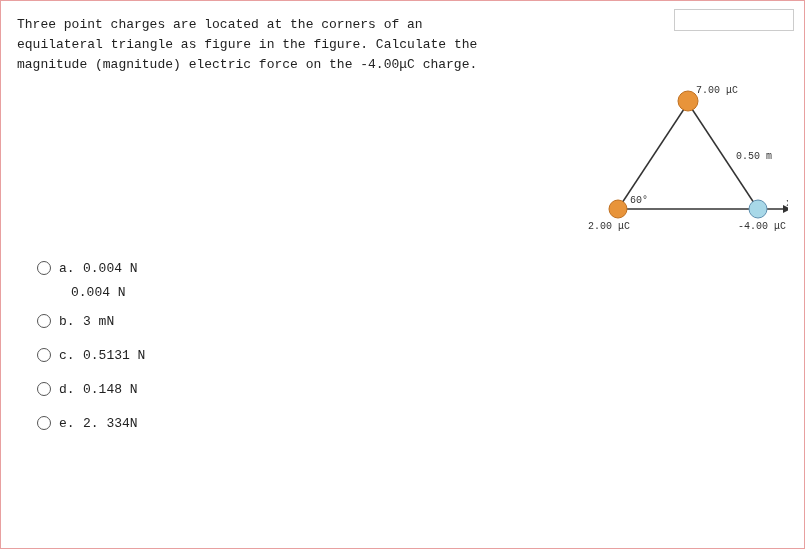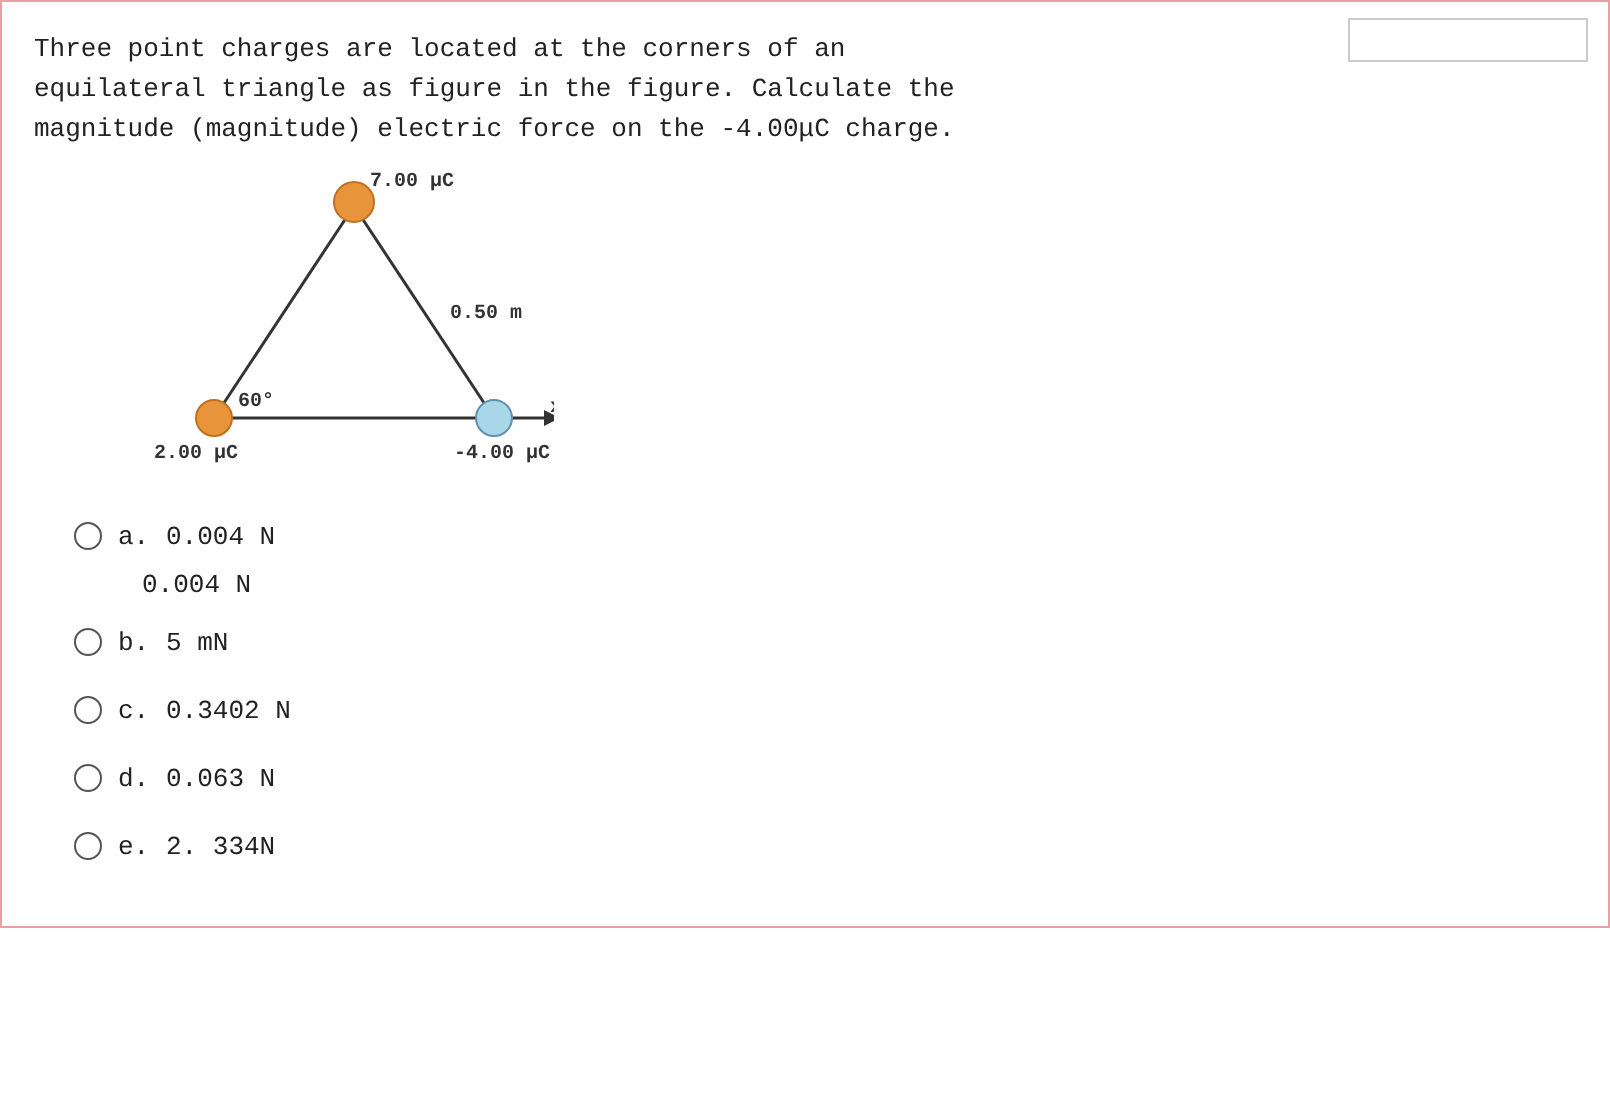--- a/index.html
+++ b/index.html
@@ -7,39 +7,38 @@
       width: 805px;
       height: 549px;
       background: #fff;
       font-family: 'Courier New', monospace;
       font-size: 13px;
       color: #222;
       overflow: hidden;
     }
     .outer {
       width: 805px;
-      height: 464px;
+      height: 549px;
       border: 1.5px solid #e8a0a0;
       position: relative;
       padding: 14px 16px 10px 16px;
     }
     .question-text {
       font-family: 'Courier New', monospace;
       font-size: 13px;
       line-height: 1.55;
       margin-bottom: 6px;
     }
     .question-text .bold {
       font-weight: normal;
     }
     .figure-area {
       display: flex;
-      justify-content: flex-start;
+      justify-content: flex-end;
       margin: 4px 0 10px 60px;
-      font-weight: bold;
     }
     .options-area {
       margin-top: 6px;
       display: flex;
       flex-direction: column;
       gap: 0px;
     }
     .option-row {
       display: flex;
       align-items: center;
@@ -130,33 +129,33 @@
     <div class="option-row">
       <span class="radio-circle"></span>
       <span class="option-label">a.</span>
       <span class="option-value">0.004 N</span>
     </div>
     <div class="option-sub">0.004 N</div>
 
     <div class="option-row">
       <span class="radio-circle"></span>
       <span class="option-label">b.</span>
-      <span class="option-value">5 mN</span>
+      <span class="option-value">3 mN</span>
     </div>
 
     <div class="option-row">
       <span class="radio-circle"></span>
       <span class="option-label">c.</span>
-      <span class="option-value">0.3402 N</span>
+      <span class="option-value">0.5131 N</span>
     </div>
 
     <div class="option-row">
       <span class="radio-circle"></span>
       <span class="option-label">d.</span>
-      <span class="option-value">0.063 N</span>
+      <span class="option-value">0.148 N</span>
     </div>
 
     <div class="option-row">
       <span class="radio-circle"></span>
       <span class="option-label">e.</span>
       <span class="option-value">2. 334N</span>
     </div>
 
   </div>
 </div>

